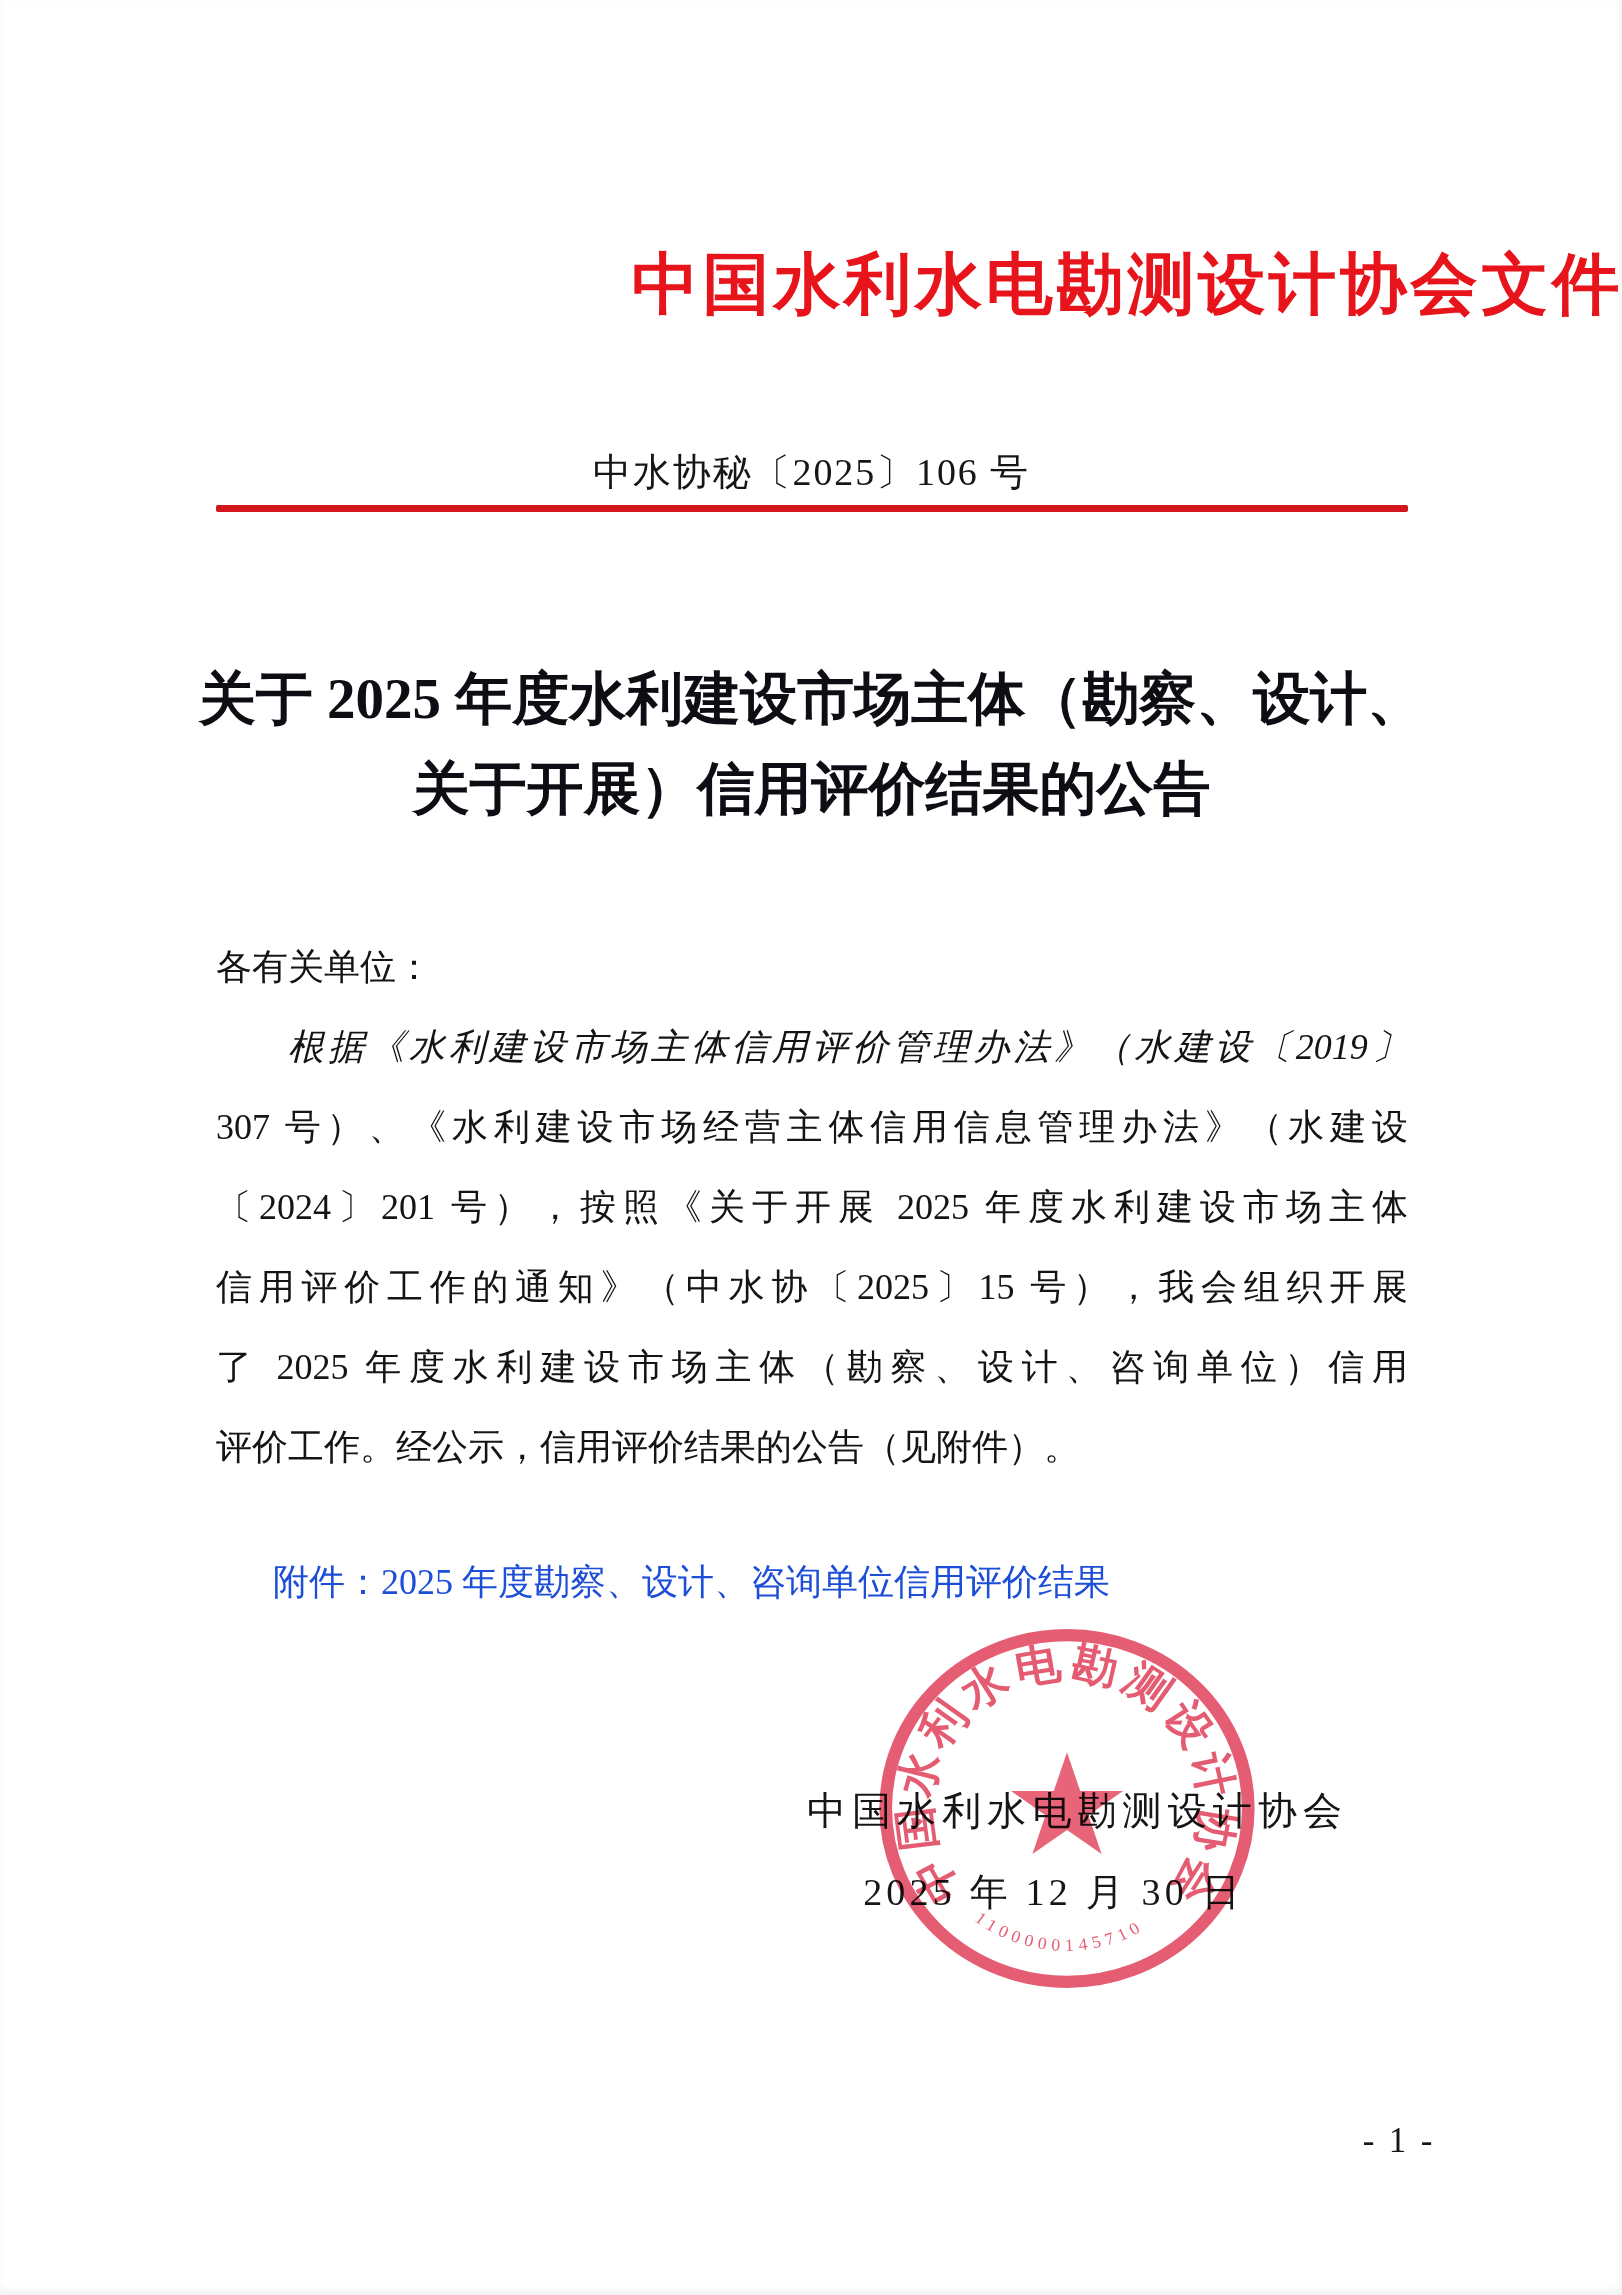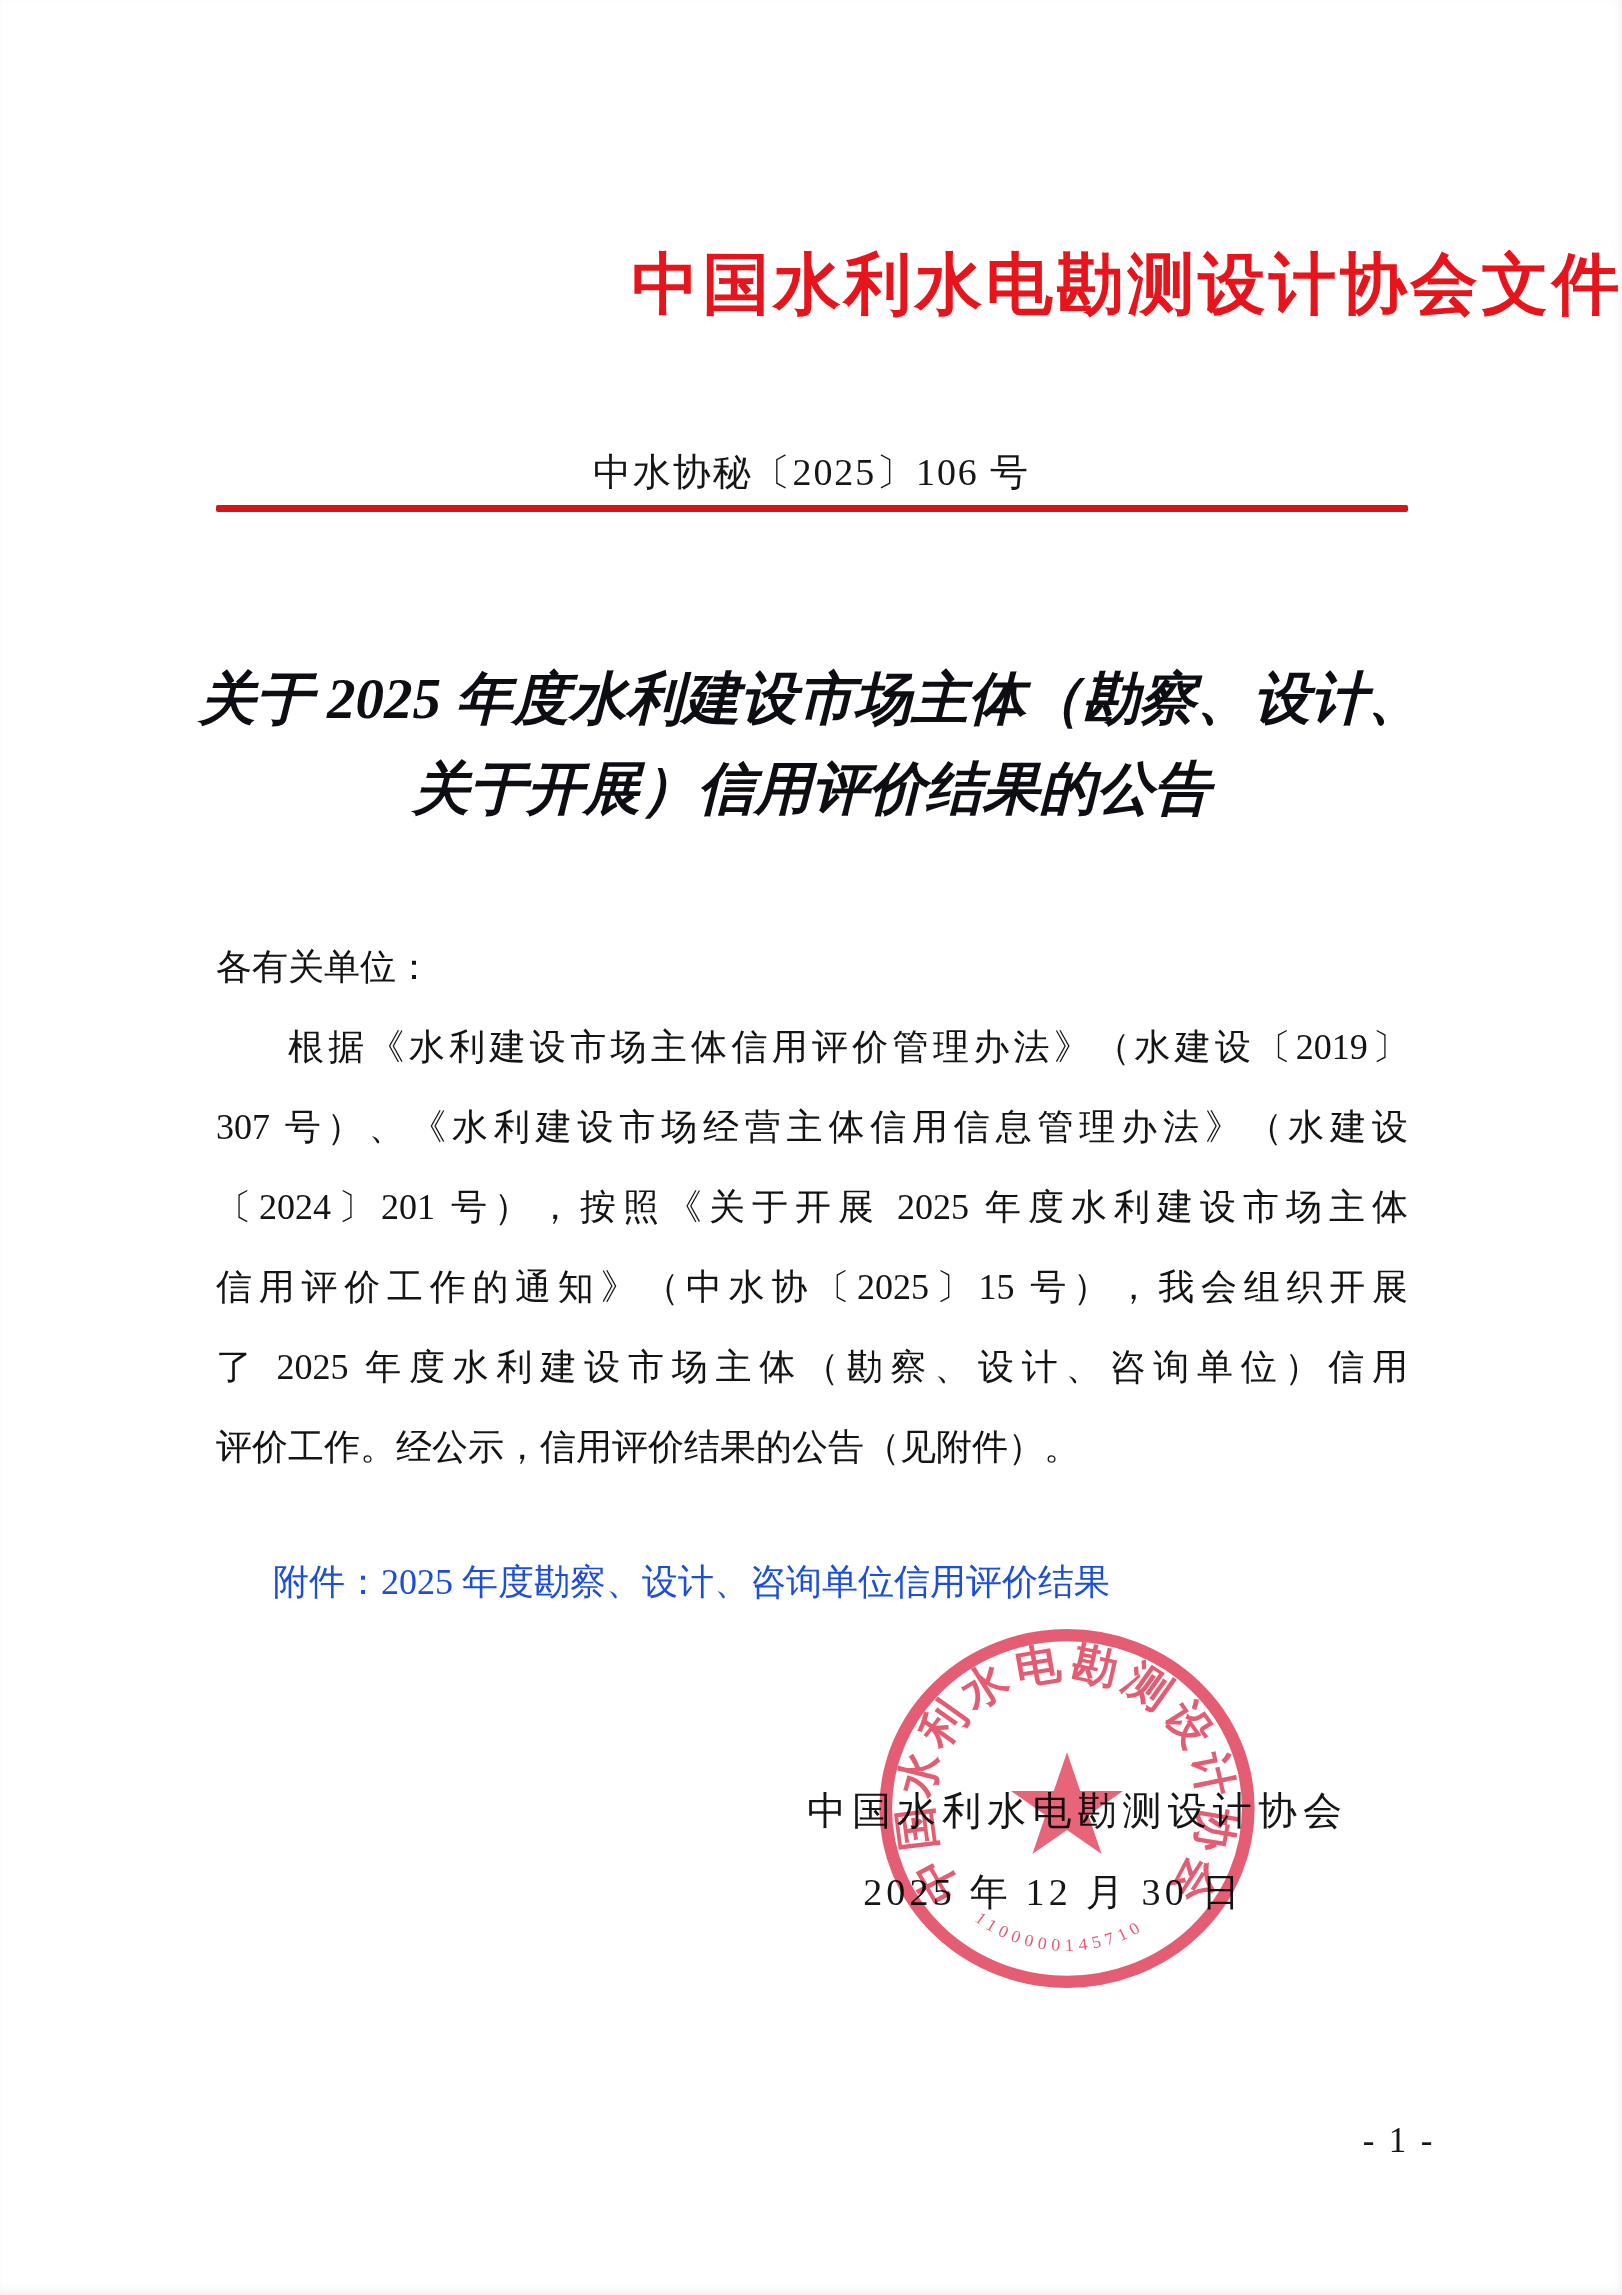--- a/index.html
+++ b/index.html
@@ -27,30 +27,29 @@
   
   .red-rule{
     top:505px;left:216px;width:1192px;height:6.6px;background:#d3161b;
     border-radius:1.9px;
   }
   
   .doc-heading{
     top:654px;left:0;width:1623px;text-align:center;
     font-size:57px;font-weight:700;line-height:90px;color:#0d0d14;
     white-space:nowrap;
-    font-style:italic;
   }
   
   .body-block{
     top:927px;left:216px;width:1192px;
     font-size:36px;line-height:80px;color:#141414;
   }
   .body-line{width:100%;}
   .body-line.fill{text-align:justify;text-align-last:justify;}
-  .body-line.indent{text-indent:72px;}
+  .body-line.indent{text-indent:72px;font-style:italic;}
   .attachment{
     top:1562px;left:216px;width:1192px;
     font-size:36px;line-height:40px;color:#1d4ed8;
     padding-left:57px;box-sizing:border-box;white-space:nowrap;
   }
   
   .sig-org{
     top:1789px;left:0;width:1623px;text-align:center;
     font-size:39px;line-height:43px;letter-spacing:6.1px;color:#161616;
     transform:translateX(266px);white-space:nowrap;

